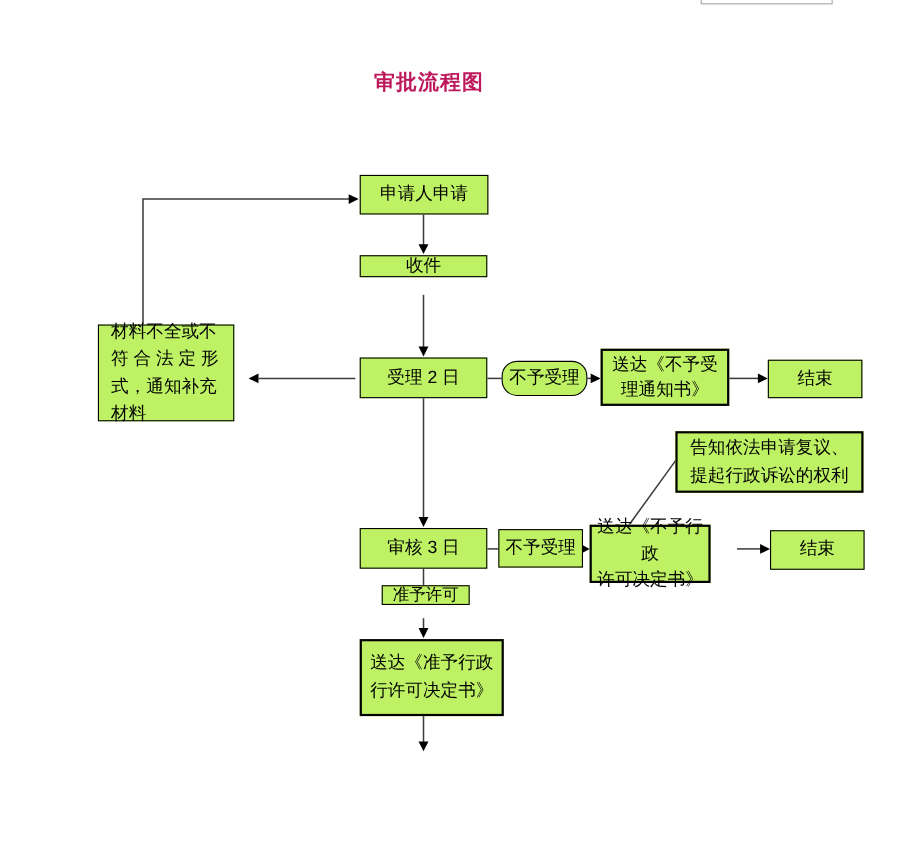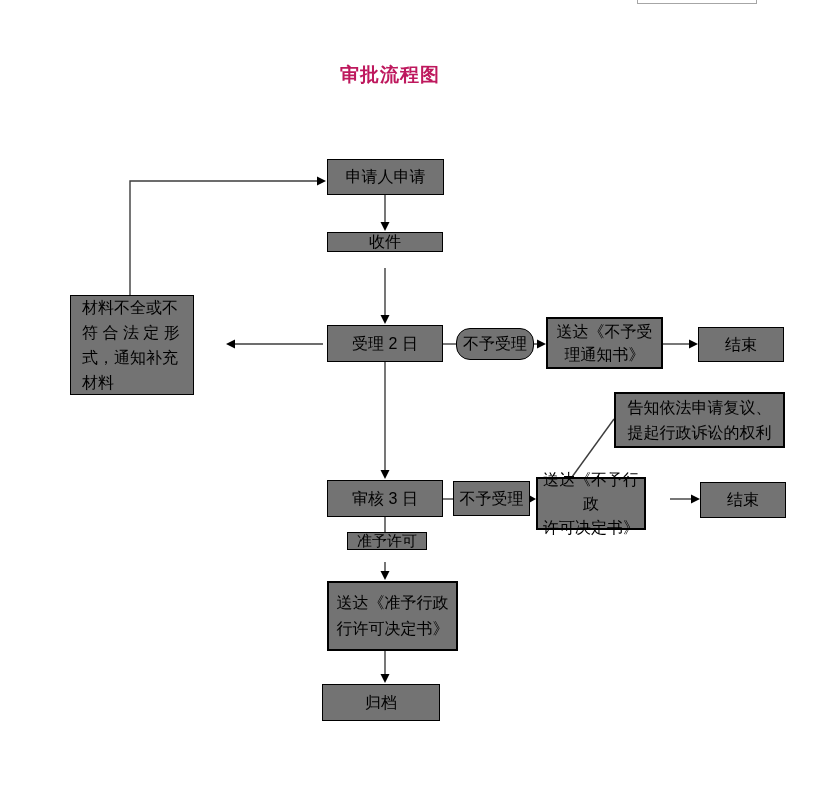--- a/index.html
+++ b/index.html
@@ -24,21 +24,21 @@
     text-align: center;
     font-size: 19px;
     font-weight: bold;
     letter-spacing: 1px;
     color: #be185d;
   }
   .node {
     position: absolute;
     box-sizing: border-box;
     border: 1px solid #000000;
-    background: #737373;
+    background: #bef264;
     display: flex;
     flex-direction: column;
     align-items: center;
     justify-content: center;
     text-align: center;
     font-size: 16px;
     line-height: 24px;
     color: #000000;
   }
   .node.thick { border-width: 2px; }
@@ -124,21 +124,21 @@
     <polygon points="385,580 380.5,571 389.5,571"></polygon>
 
     <line x1="385" y1="638" x2="385" y2="675"></line>
     <polygon points="385,683 380.5,674 389.5,674"></polygon>
   </svg>
 
   <div class="node" style="left:327px; top:159px; width:117px; height:36px;">申请人申请</div>
 
   <div class="node" style="left:327px; top:232px; width:116px; height:20px;">收件</div>
 
-  <div class="node left-text" style="left:70px; top:295px; width:124px; height:100px;">材料不全或不<br>符 合 法 定 形<br>式，通知补充<br>材料</div>
+  <div class="node left-text" style="left:89px; top:295px; width:124px; height:88px;">材料不全或不<br>符 合 法 定 形<br>式，通知补充<br>材料</div>
 
   <div class="node" style="left:327px; top:325px; width:116px; height:37px;">受理 2 日</div>
 
   <div class="node" style="left:456px; top:328px; width:78px; height:32px;border-radius:14px;">不予受理</div>
 
   <div class="node thick" style="left:546px; top:317px; width:117px; height:52px; line-height:23px;">送达《不予受<br>理通知书》</div>
 
   <div class="node" style="left:698px; top:327px; width:86px; height:35px;">结束</div>
 
   <div class="node thick" style="left:614px; top:392px; width:171px; height:56px; line-height:25px;">告知依法申请复议、<br>提起行政诉讼的权利</div>
@@ -148,15 +148,14 @@
   <div class="node" style="left:453px; top:481px; width:77px; height:35px;">不予受理</div>
 
   <div class="node thick" style="left:536px; top:477px; width:110px; height:53px; line-height:24px;">送达《不予行政<br>许可决定书》</div>
 
   <div class="node" style="left:700px; top:482px; width:86px; height:36px;">结束</div>
 
   <div class="node" style="left:347px; top:532px; width:80px; height:18px; font-size:15px;">准予许可</div>
 
   <div class="node thick" style="left:327px; top:581px; width:131px; height:70px; line-height:26px;">送达《准予行政<br>行许可决定书》</div>
 
-  <div class="node" style="left:322px; top:684px; width:118px; height:37px;">归档</div>
 
 </div>
 
 </body></html>

